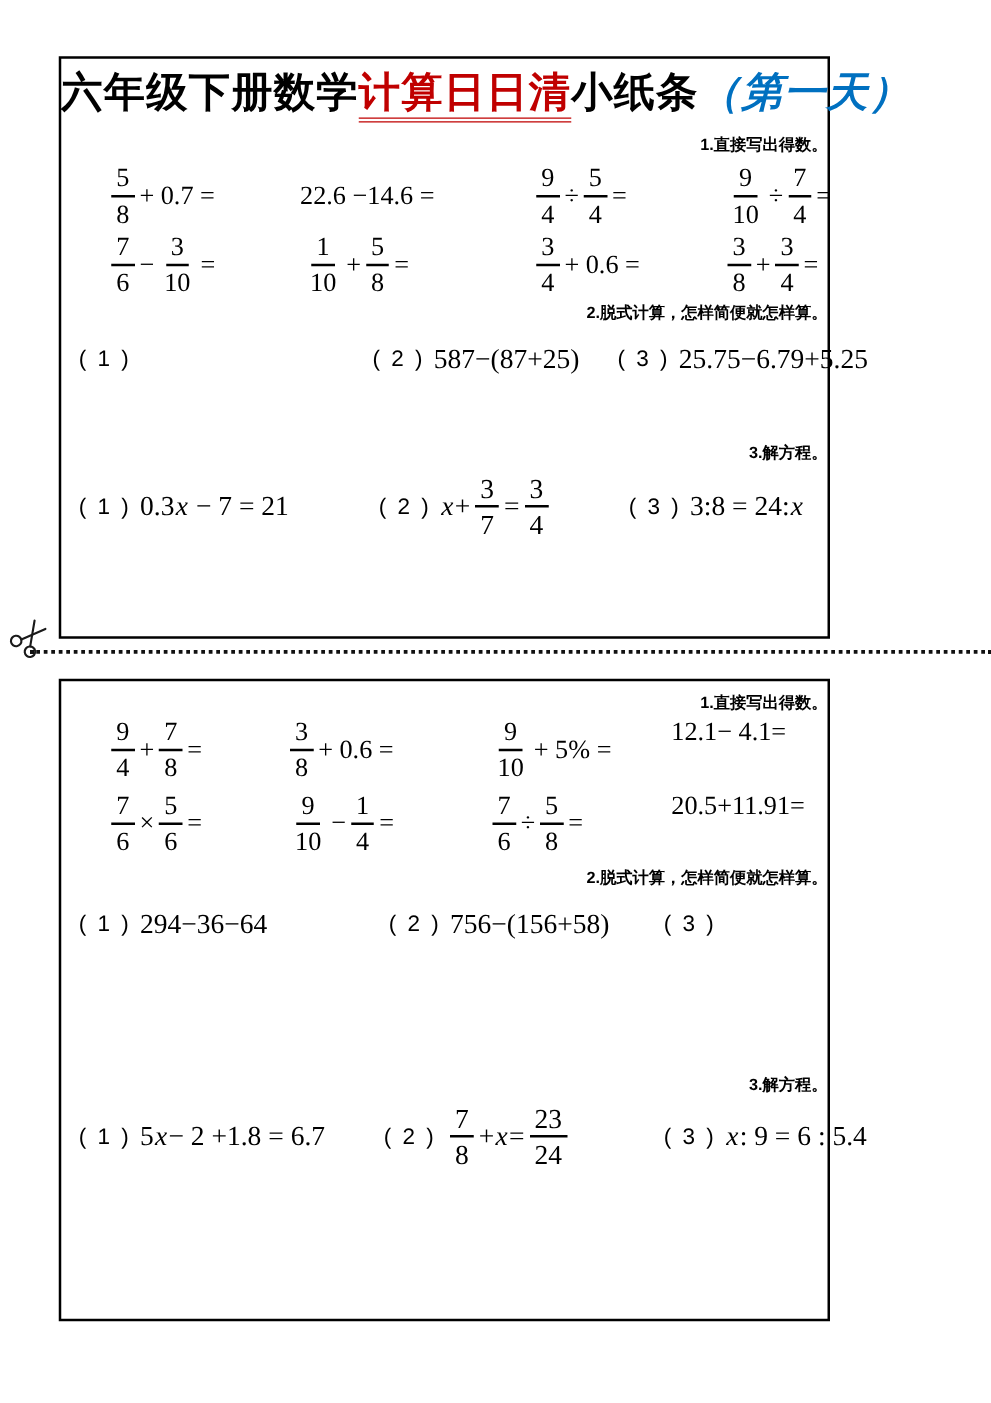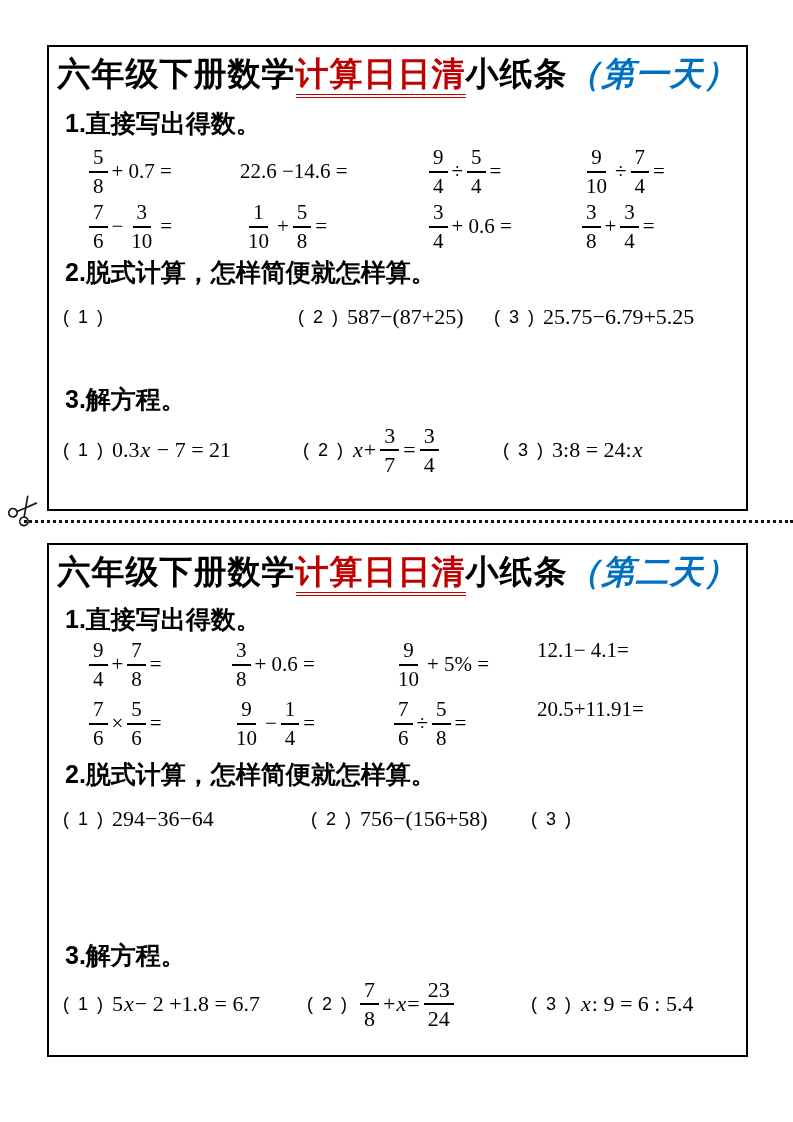--- a/index.html
+++ b/index.html
@@ -2,34 +2,34 @@
 <html style="--red: #c00000; --blue: #0070c0; --ink: #000000;"><head>
 <meta charset="utf-8">
 <style>
   :root { --red:#c00000; --blue:#0070c0; --ink:#000000; }
   html,body { margin:0; padding:0; }
   body {
     width:793px; height:1122px; position:relative; background:#ffffff;
     font-family:"Liberation Sans", sans-serif; color:var(--ink); overflow:hidden;
   }
   .sheet {
-    position:absolute; left:47px; width:701px; box-sizing:border-box;
+    position:absolute; left:47px; width:617px; box-sizing:border-box;
     border:2px solid #000; background:#fff;
   }
   #sheet1 { top:45px;  height:466px; }
   #sheet2 { top:543px; height:514px; }
 
   .sheet-title {
     text-align:center; font-weight:bold; font-size:33px; margin-top:5px;
     letter-spacing:1px; white-space:nowrap;
   }
   .hl { color:var(--red); border-bottom:4px double var(--red); padding-bottom:2px; }
   .day-label { color:var(--blue); font-family:"Liberation Serif", serif; font-style:italic; }
 
-  .heading { font-size:25px; font-weight:bold; margin-left:16px; }
+  .heading { font-size:13px; font-weight:bold; margin-left:16px;text-align:right; }
   #sheet1 .h1 { margin-top:10px; }
   #sheet1 .h2 { margin-top:2px; }
   #sheet1 .h3 { margin-top:46px; }
   #sheet2 .h1 { margin-top:8px; }
   #sheet2 .h2 { margin-top:2px; }
   #sheet2 .h3 { margin-top:100px; }
 
   .mental { display:grid; padding-left:36px; margin-top:4px; }
   #sheet1 .mental { grid-template-columns:155px 185px 153px auto; }
   #sheet2 .mental { grid-template-columns:143px 162px 147px auto; margin-top:2px; }
@@ -221,21 +221,20 @@
   <g fill="none" stroke="#1a1a1a" stroke-width="1.7" stroke-linecap="round">
     <circle cx="7" cy="9" r="4.2"></circle>
     <circle cx="7" cy="23" r="4.2"></circle>
     <path d="M10.5 11.5 L29 21.5"></path>
     <path d="M10.5 20.5 L29 10.5"></path>
   </g>
 </svg>
 <div class="cutline"></div>
 
 <div class="sheet" id="sheet2">
-  <div class="sheet-title"><span>六年级下册数学</span><span class="hl">计算日日清</span><span>小纸条</span><span class="day-label">（第二天）</span></div>
 
   <div class="heading h1">1.直接写出得数。</div>
   <div class="mental">
     <div class="mcell">
         <span class="frac">
           <span class="num">9</span>
           <span class="den">4</span>
         </span>
         <span class="mtext">+</span>
         <span class="frac">

